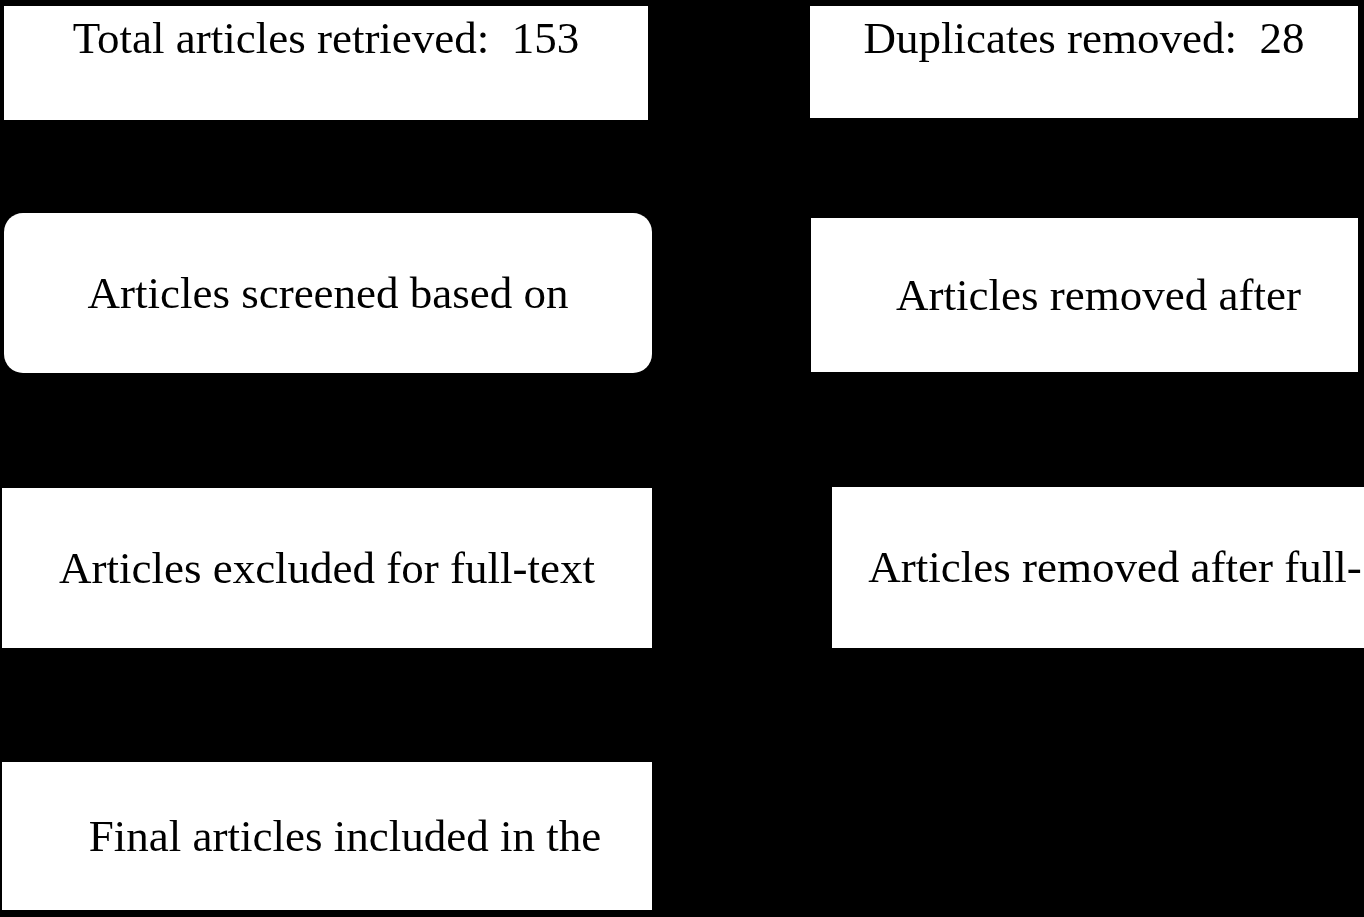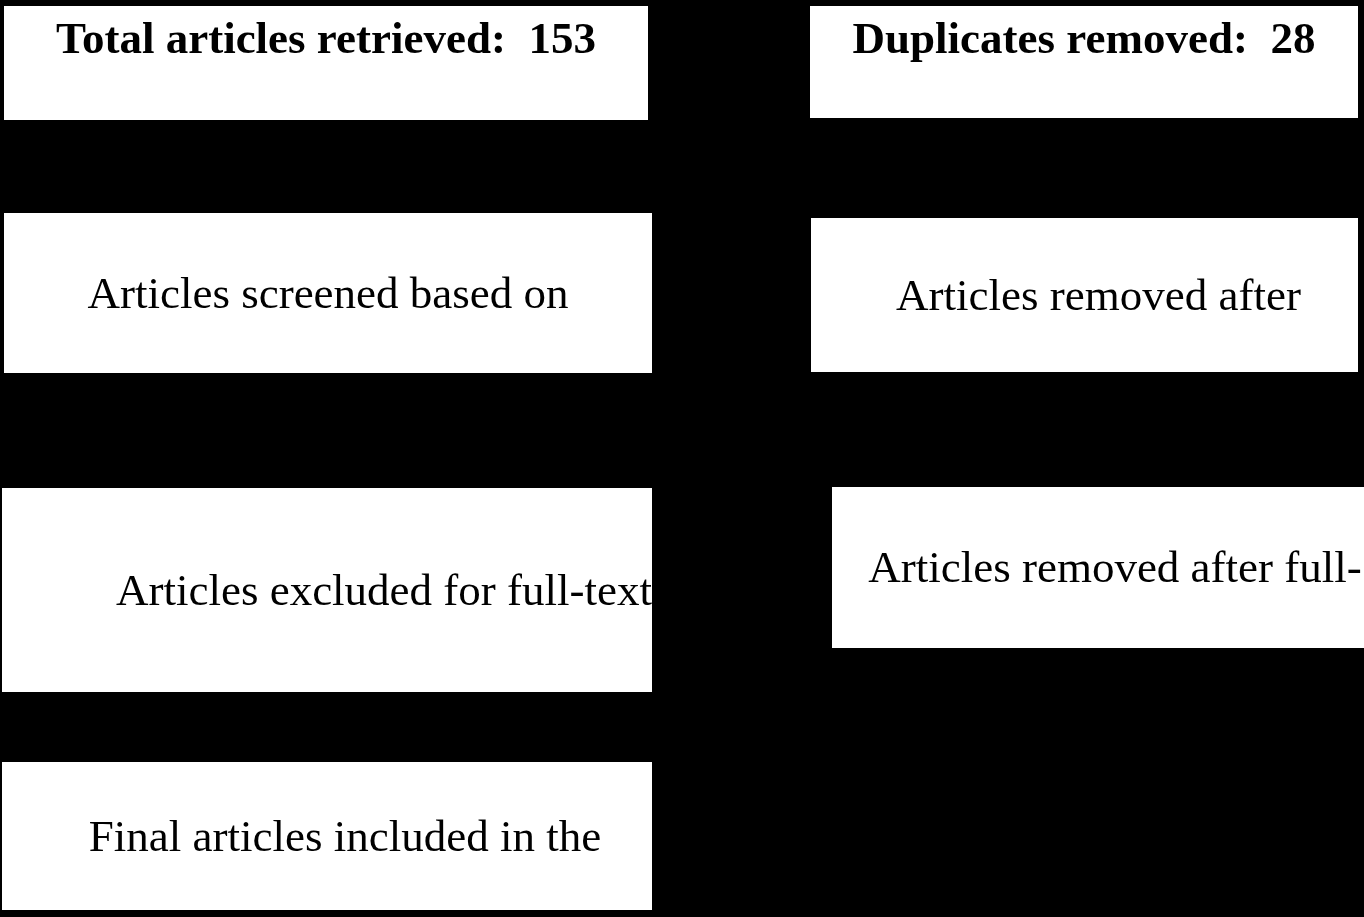--- a/index.html
+++ b/index.html
@@ -28,28 +28,27 @@
     font-size: 45px;
     line-height: 1.0;
     white-space: pre-wrap;       
     text-align: center;
     color: #000000;
   }
   
   .node.top-aligned {
     align-items: flex-start;
     padding-top: 10px;
-    font-weight: bold;
   }
   
   .box-total      { left: 4px;   top: 6px;   width: 644px; height: 114px; }
   .box-duplicates { left: 810px; top: 6px;   width: 548px; height: 112px; }
-  .box-screened   { left: 4px;   top: 213px; width: 648px; height: 160px; }
+  .box-screened   { left: 4px;   top: 213px; width: 648px; height: 160px; border-radius: 19px; }
   .box-removed    { left: 811px; top: 218px; width: 547px; height: 154px; padding-left: 28px; }
-  .box-excluded   { left: 2px;   top: 488px; width: 650px; height: 204px; justify-content: flex-end; }
+  .box-excluded   { left: 2px;   top: 488px; width: 650px; height: 160px; }
   .box-removedft  { left: 832px; top: 487px; width: 566px; height: 161px; }
   .box-final      { left: 2px;   top: 762px; width: 650px; height: 148px; padding-left: 36px; }
 </style>
 </head>
 <body>
 
 <div class="canvas">
 
   <div class="node top-aligned box-total">
     <span class="label">Total articles retrieved:  153</span>

